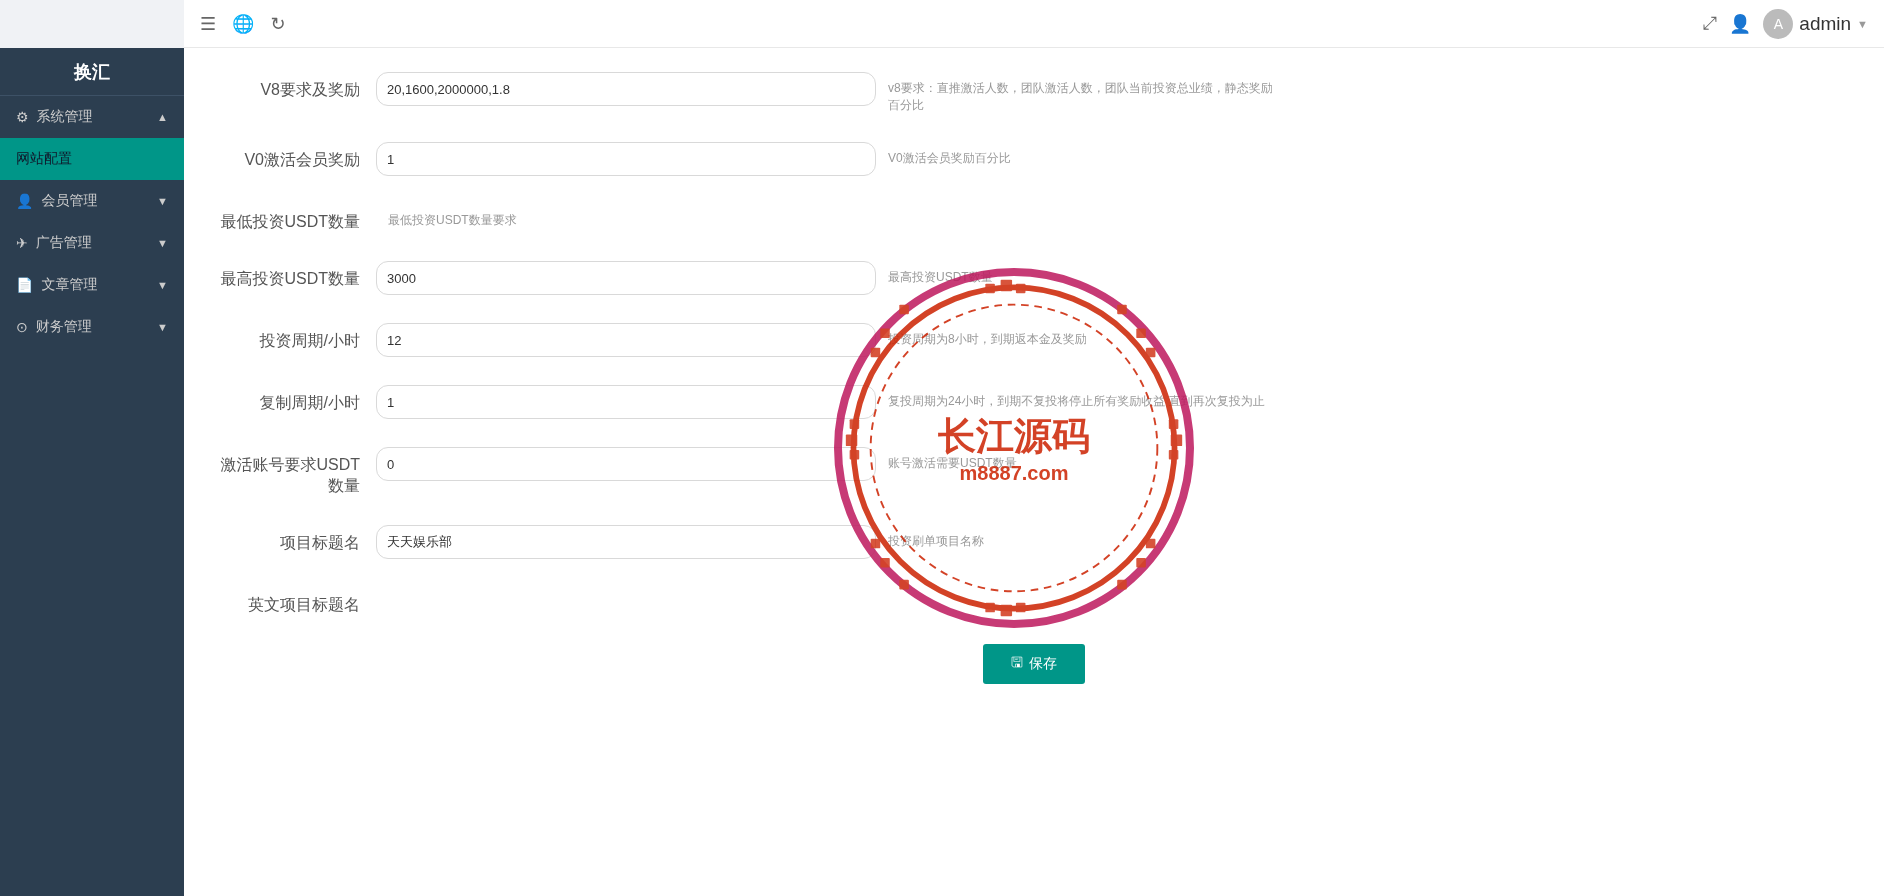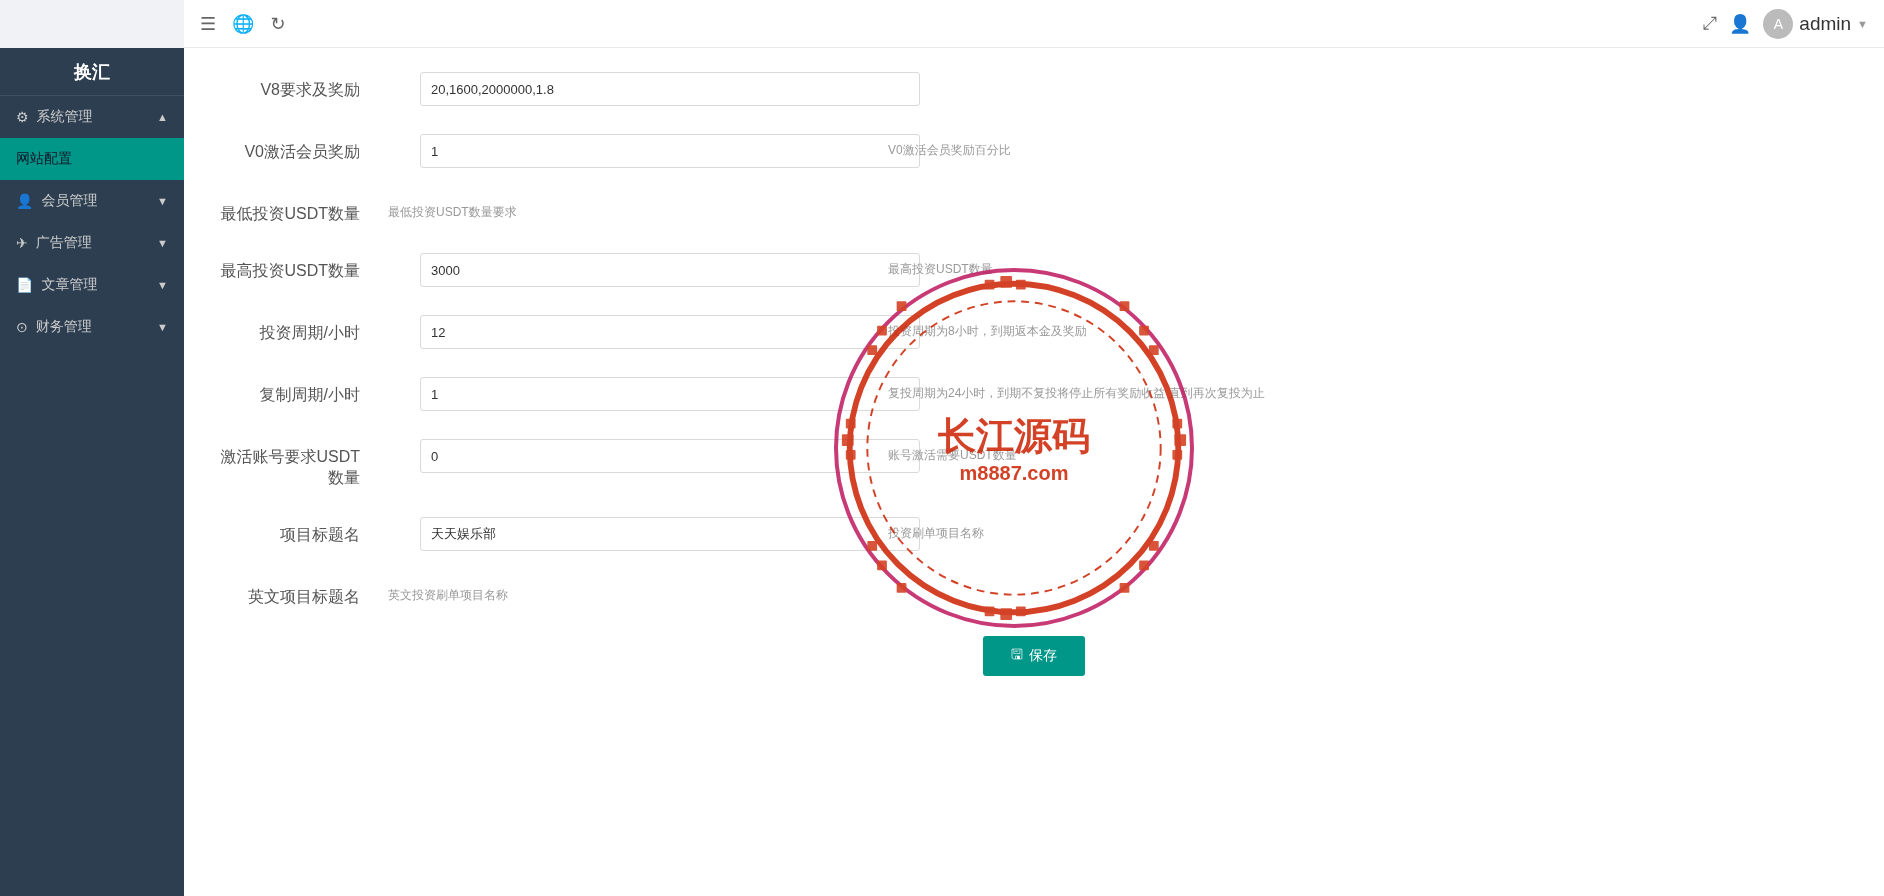--- a/index.html
+++ b/index.html
@@ -125,27 +125,26 @@
       padding-right: 16px;
     }
     .form-input-wrap {
       flex: 1;
       max-width: 500px;
     }
     .form-input {
       width: 100%;
       height: 34px;
       border: 1px solid #d9d9d9;
-      border-radius: 3px;
+      border-radius: 12px;
       padding: 1px 10px;
       font-size: 13px;
       color: #333;
       outline: none;
       background: #fff;
-      margin-left: 44px;
     }
     .form-hint {
       flex: 1;
       font-size: 12px;
       color: #999;
       padding-top: 8px;
       padding-left: 12px;
       max-width: 400px;
     }
 
@@ -175,21 +174,21 @@
       top: 50%;
       left: 50%;
       transform: translate(-30%, -50%);
       pointer-events: none;
       z-index: 9999;
       opacity: 0.85;
     }
     .watermark-circle {
       width: 360px;
       height: 360px;
-      border: 4px solid #be185d;
+      border: 8px solid #be185d;
       border-radius: 50%;
       display: flex;
       align-items: center;
       justify-content: center;
       position: relative;
       background: transparent;
     }
     .watermark-inner {
       text-align: center;
     }
@@ -284,20 +283,21 @@
     </div>
   </header>
 
   <div class="content-area">
 
     <div class="form-row">
       <label class="form-label">V8要求及奖励</label>
       <div class="form-input-wrap">
         <input class="form-input" type="text" value="20,1600,2000000,1.8" style="">
       </div>
+      <span class="form-hint">v8要求：直推激活人数，团队激活人数，团队当前投资总业绩，静态奖励百分比</span>
     </div>
 
     <div class="form-row">
       <label class="form-label">V0激活会员奖励</label>
       <div class="form-input-wrap">
         <input class="form-input" type="text" value="1" style="">
       </div>
       <span class="form-hint">V0激活会员奖励百分比</span>
     </div>
 
@@ -341,21 +341,20 @@
     <div class="form-row">
       <label class="form-label">项目标题名</label>
       <div class="form-input-wrap">
         <input class="form-input" type="text" value="天天娱乐部" style="">
       </div>
       <span class="form-hint">投资刷单项目名称</span>
     </div>
 
     <div class="form-row">
       <label class="form-label">英文项目标题名</label>
-      <span class="form-hint">英文投资刷单项目名称</span>
     </div>
 
     <div class="save-btn-wrap">
       <button class="save-btn">
         <span>🖫</span>
         <span>保存</span>
       </button>
     </div>
 
   </div>

